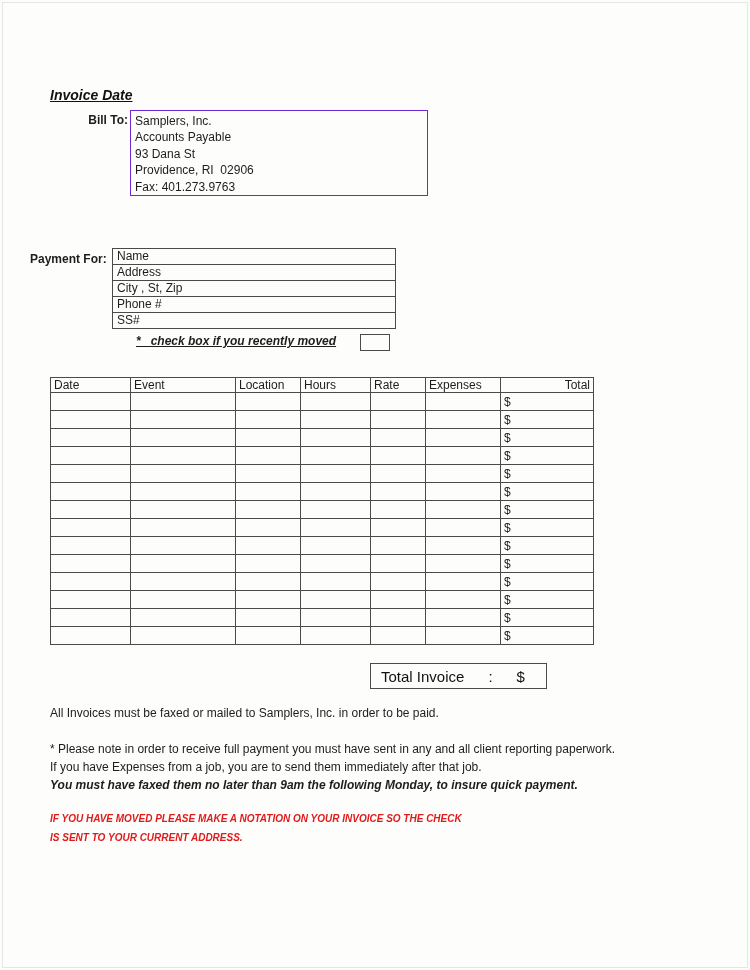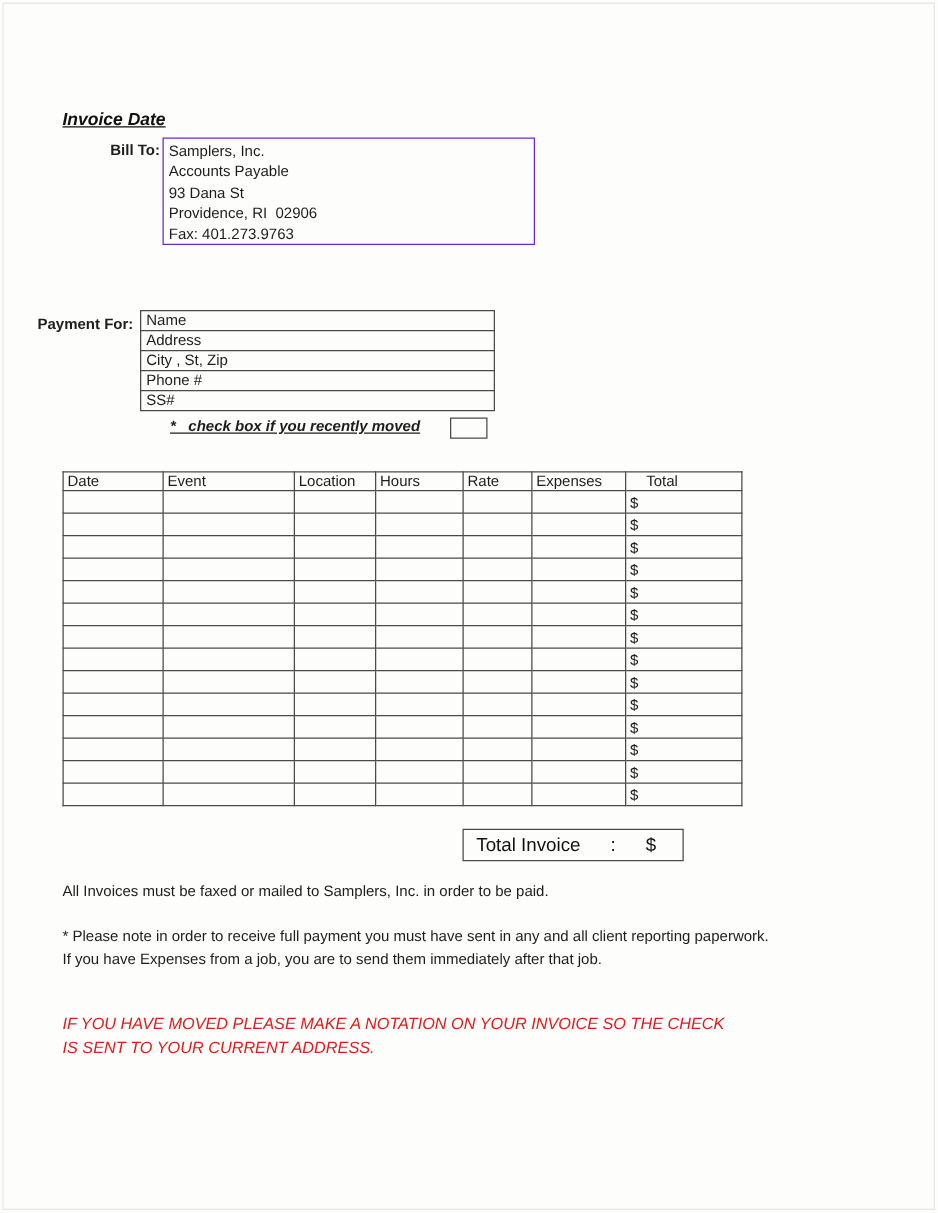--- a/index.html
+++ b/index.html
@@ -60,40 +60,40 @@
     font-size: 12px;
   }
   .invoice-table th, .invoice-table td {
     border: 1px solid #4a4a4a;
     padding: 0 3px;
     text-align: left;
     font-weight: normal;
     overflow: hidden;
   }
   .invoice-table thead th { height: 15px; }
-  .invoice-table thead th:last-child { text-align: left; padding-left: 16px; }
+  .invoice-table thead th:last-child { text-align: right; padding-left: 16px; }
   .invoice-table tbody td { height: 18px; }
   .c-date { width: 80px; } .c-event { width: 105px; } .c-location { width: 65px; }
   .c-hours { width: 70px; } .c-rate { width: 55px; } .c-expenses { width: 75px; }
   .c-total { width: 93px; }
   .total-box {
     position: absolute; left: 370px; top: 663px; width: 177px; height: 26px;
     border: 1px solid #4a4a4a;
     display: flex; align-items: center;
     font-size: 15px; padding-left: 10px; color: #111;
   }
   .total-box .colon { margin-left: 24px; }
   .total-box .dollar { margin-left: 24px; }
   .foot1 { position: absolute; left: 50px; top: 706px; font-size: 12px; }
   .footp { position: absolute; left: 50px; top: 740px; font-size: 12px; line-height: 18px; }
   .bi { font-weight: bold; font-style: italic; }
   .redblock {
     position: absolute; left: 50px; top: 810px;
-    font-size: 13px; line-height: 18.5px;
-    font-weight: normal; font-style: italic;
+    font-size: 10px; line-height: 18.5px;
+    font-weight: bold; font-style: italic;
   }
 </style>
 </head>
 <body>
 
 <div class="frame"></div>
 
 <div class="heading">Invoice Date</div>
 
 <div class="billto-label">Bill To:</div>
@@ -274,18 +274,19 @@
   <span>Total Invoice</span>
   <span class="colon">:</span>
   <span class="dollar">$</span>
 </div>
 
 <div class="foot1">All Invoices must be faxed or mailed to Samplers, Inc. in order to be paid.</div>
 
 <div class="footp">
   <div>* Please note in order to receive full payment you must have sent in any and all client reporting paperwork.</div>
   <div>If you have Expenses from a job, you are to send them immediately after that job.</div>
+  <div class="bi">You must have faxed them no later than 9am the following Monday, to insure quick payment.</div>
 </div>
 
 <div class="redblock" id="red-block" style="color: rgb(224, 27, 27);">
   <div>IF YOU HAVE MOVED PLEASE MAKE A NOTATION ON YOUR INVOICE SO THE CHECK</div>
   <div>IS SENT TO YOUR CURRENT ADDRESS.</div>
 </div>
 
 </body></html>

